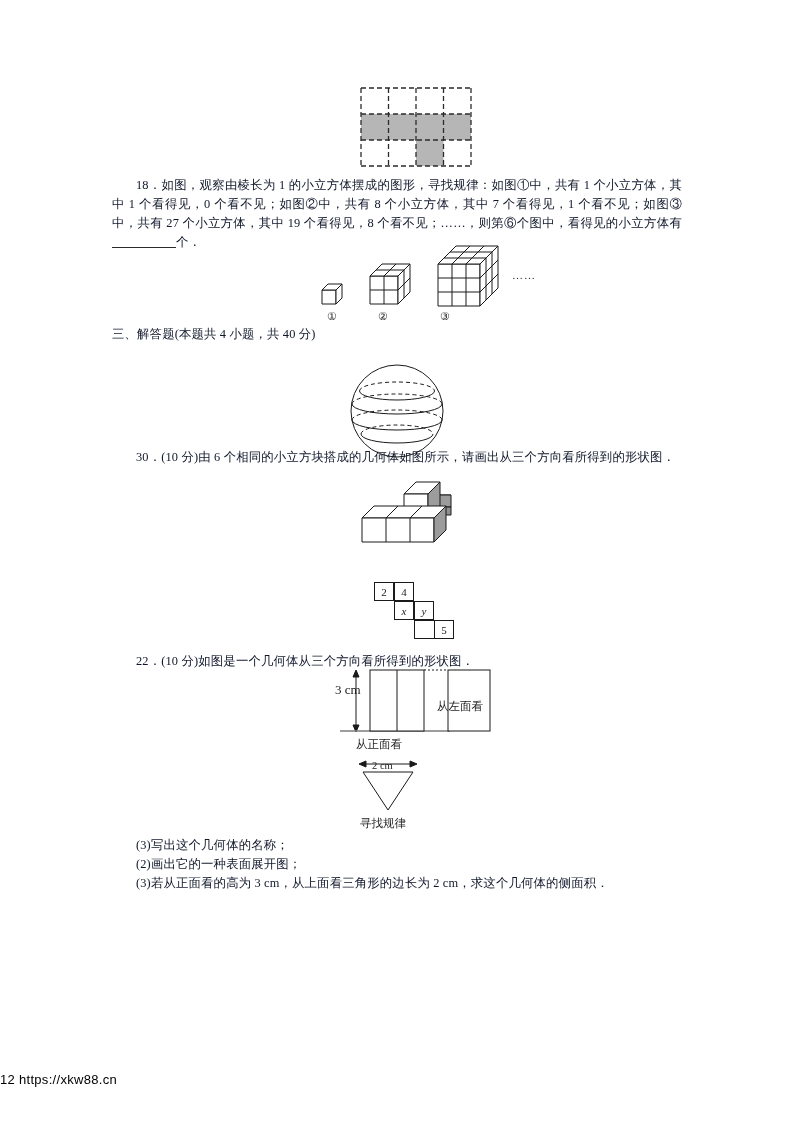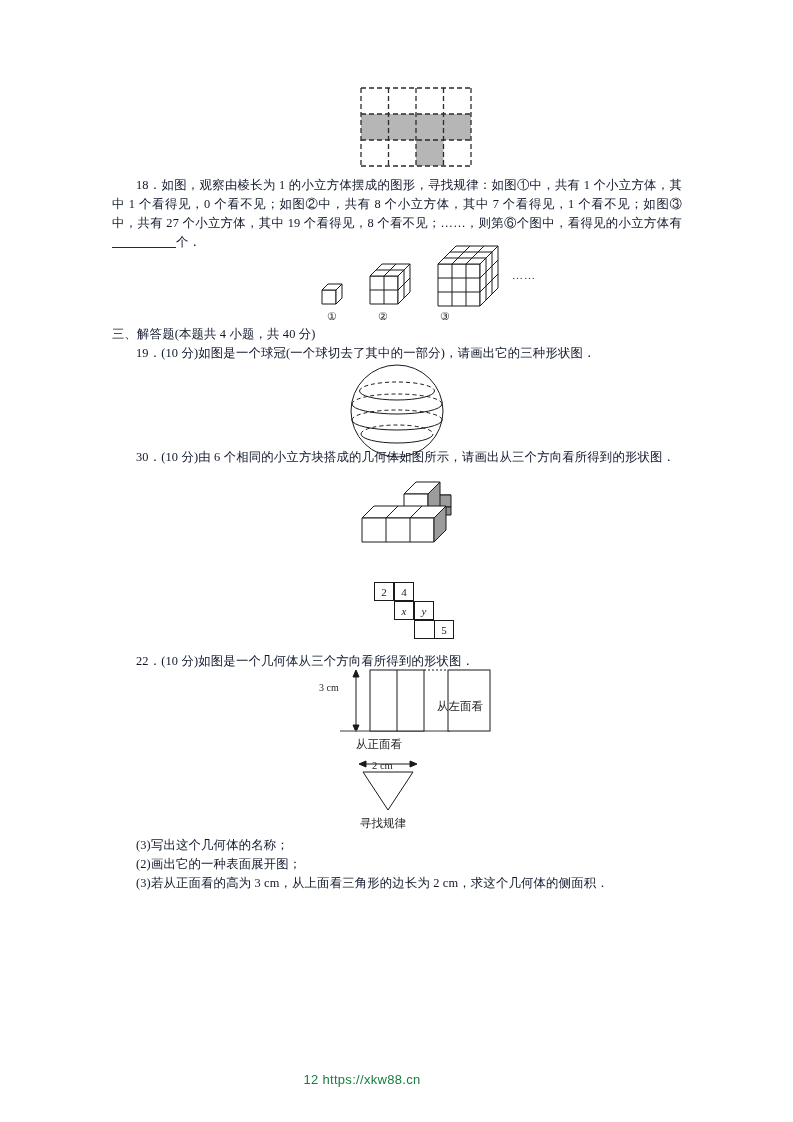--- a/index.html
+++ b/index.html
@@ -35,23 +35,22 @@
   .lbl {
     position: absolute;
     font-size: 11.5px;
     color: #1d1d1d;
     white-space: nowrap;
   }
   .footer {
     position: absolute;
     left: 0;
     width: 724px;
-    text-align: center;
     font-size: 13px;
-    color: #15803d;
+    color: #000000;
     font-family: "Liberation Sans", sans-serif;
     letter-spacing: 0.3px;
   }
   .blank-line {
     display: inline-block;
     border-bottom: 1px solid #2a2a2a;
     width: 64px;
     vertical-align: -2px;
   }
   .netcell {
@@ -143,21 +142,20 @@
     </svg>
   </div>
 
   <div class="lbl" style="left:327px; top:310px; font-size:11px;">①</div>
   <div class="lbl" style="left:378px; top:310px; font-size:11px;">②</div>
   <div class="lbl" style="left:440px; top:310px; font-size:11px;">③</div>
   <div class="lbl" style="left:512px; top:269px; font-size:11px; letter-spacing:1px;">……</div>
 
   <div class="ptext" style="left:112px; top:325px; width:570px;">三、解答题(本题共 4 小题，共 40 分)</div>
 
-  <div class="ptext indent" style="left:112px; top:344px; width:570px;">19．(10 分)如图是一个球冠(一个球切去了其中的一部分)，请画出它的三种形状图．</div>
 
   <div class="fig" style="left:337px; top:362px;">
     <svg width="120" height="98" viewBox="0 0 120 98">
       <circle cx="60" cy="49" r="46" fill="#fff" stroke="#1a1a1a" stroke-width="1"></circle>
 
       <path d="M22.5,29 A 37.5 9 0 0 0 97.5,29" fill="none" stroke="#1a1a1a" stroke-width="1"></path>
       <path d="M22.5,29 A 37.5 9 0 0 1 97.5,29" fill="none" stroke="#1a1a1a" stroke-width="1" stroke-dasharray="4,3"></path>
 
       <path d="M15,42 A 45 10 0 0 0 105,42" fill="none" stroke="#1a1a1a" stroke-width="1"></path>
       <path d="M15,42 A 45 10 0 0 1 105,42" fill="none" stroke="#1a1a1a" stroke-width="1" stroke-dasharray="4,3"></path>
@@ -220,21 +218,21 @@
 
       <rect x="40" y="0" width="54" height="61" fill="#fff" stroke="#1a1a1a" stroke-width="1"></rect>
       <line x1="67" y1="0" x2="67" y2="61" stroke="#1a1a1a" stroke-width="1"></line>
 
       <line x1="94" y1="0" x2="118" y2="0" stroke="#1a1a1a" stroke-width="1" stroke-dasharray="2,2"></line>
 
       <rect x="118" y="0" width="42" height="61" fill="#fff" stroke="#1a1a1a" stroke-width="1"></rect>
     </svg>
   </div>
 
-  <div class="lbl" style="left:319px; top:682px; font-size:10px;">3 cm</div>
+  <div class="lbl" style="left:335px; top:682px; font-size:13px;">3 cm</div>
   <div class="lbl" style="left:356px; top:737px;">从正面看</div>
   <div class="lbl" style="left:437px; top:699px;">从左面看</div>
 
   <div class="fig" style="left:355px; top:758px;">
     <svg width="70" height="58" viewBox="0 0 70 58">
       <g stroke="#1a1a1a" stroke-width="1" fill="#1a1a1a">
         <line x1="8" y1="6" x2="58" y2="6"></line>
         <path d="M4,6 L11,3 L11,9 Z"></path>
         <path d="M62,6 L55,3 L55,9 Z"></path>
       </g>

